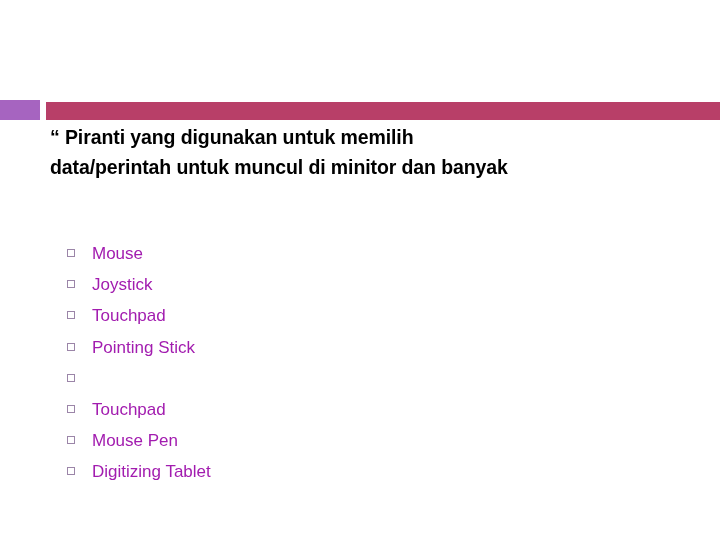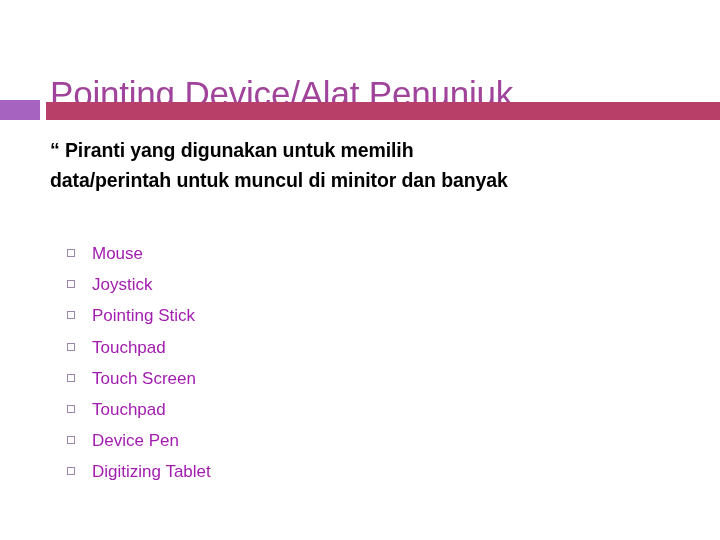--- a/index.html
+++ b/index.html
@@ -54,21 +54,21 @@
     left: 46px;
     top: 3px;
     width: 674px;
     height: 18px;
   }
 
   
   .body-quote {
     position: absolute;
     left: 50px;
-    top: 135px;
+    top: 122px;
     width: 600px;
     font-size: 19.5px;
     line-height: 30px;
     font-weight: bold;
     color: #000000;
     letter-spacing: -0.1px;
   }
   .body-quote .qline {
     display: block;
     white-space: nowrap;
@@ -105,21 +105,20 @@
   }
   .item-label {
     display: inline-block;
   }
 </style>
 </head>
 <body style="background: rgb(255, 255, 255);">
 
 <div class="slide">
 
-  <h1 class="slide-title" style="color: rgb(160, 67, 154);">Pointing Device/Alat Penunjuk</h1>
 
   <div class="divider">
     <div class="divider-block" style="background: rgb(166, 100, 192);"></div>
     <div class="divider-bar" style="background: rgb(184, 63, 104);"></div>
   </div>
 
   <div class="body-quote" style="color: rgb(0, 0, 0);">
     <span class="qline">“ Piranti yang digunakan untuk memilih</span>
     <span class="qline">data/perintah untuk muncul di minitor dan banyak</span>
   </div>
@@ -128,37 +127,36 @@
     <li>
       <span class="bullet-square" style="border-color: rgb(155, 133, 168);"></span>
       <span class="item-label">Mouse</span>
     </li>
     <li>
       <span class="bullet-square" style="border-color: rgb(155, 133, 168);"></span>
       <span class="item-label">Joystick</span>
     </li>
     <li>
       <span class="bullet-square" style="border-color: rgb(155, 133, 168);"></span>
+      <span class="item-label">Touchpad</span>
+    </li>
+    <li>
+      <span class="bullet-square" style="border-color: rgb(155, 133, 168);"></span>
       <span class="item-label">Pointing Stick</span>
+    </li>
+    <li>
+      <span class="bullet-square" style="border-color: rgb(155, 133, 168);"></span>
     </li>
     <li>
       <span class="bullet-square" style="border-color: rgb(155, 133, 168);"></span>
       <span class="item-label">Touchpad</span>
     </li>
     <li>
       <span class="bullet-square" style="border-color: rgb(155, 133, 168);"></span>
-      <span class="item-label">Touch Screen</span>
-    </li>
-    <li>
-      <span class="bullet-square" style="border-color: rgb(155, 133, 168);"></span>
-      <span class="item-label">Touchpad</span>
-    </li>
-    <li>
-      <span class="bullet-square" style="border-color: rgb(155, 133, 168);"></span>
-      <span class="item-label">Device Pen</span>
+      <span class="item-label">Mouse Pen</span>
     </li>
     <li>
       <span class="bullet-square" style="border-color: rgb(155, 133, 168);"></span>
       <span class="item-label">Digitizing Tablet</span>
     </li>
   </ul>
 
 </div>
 
 </body></html>

